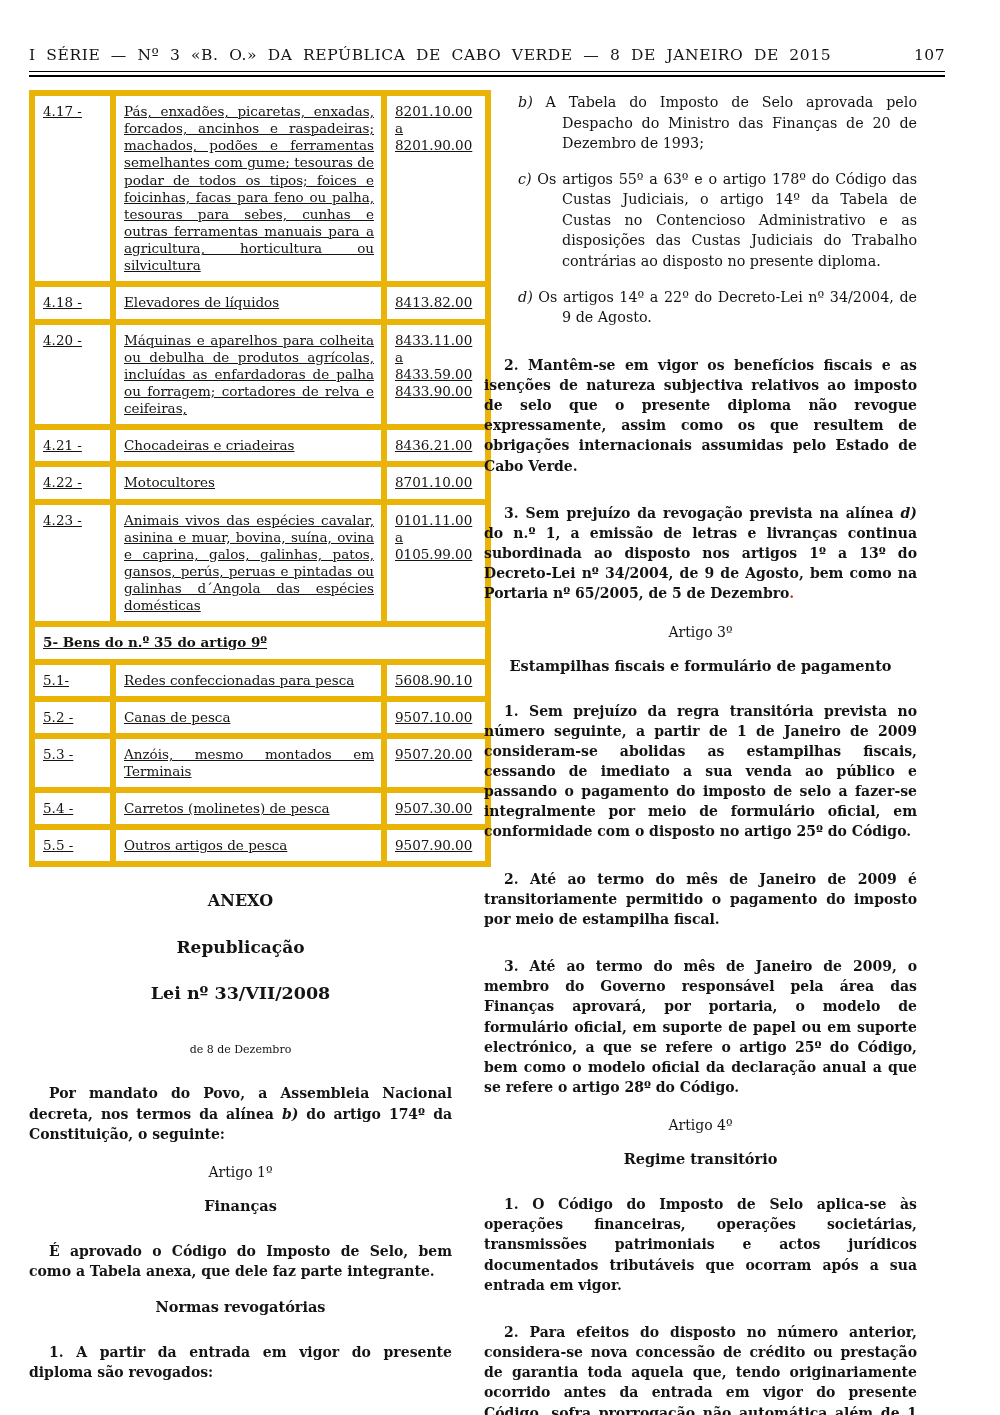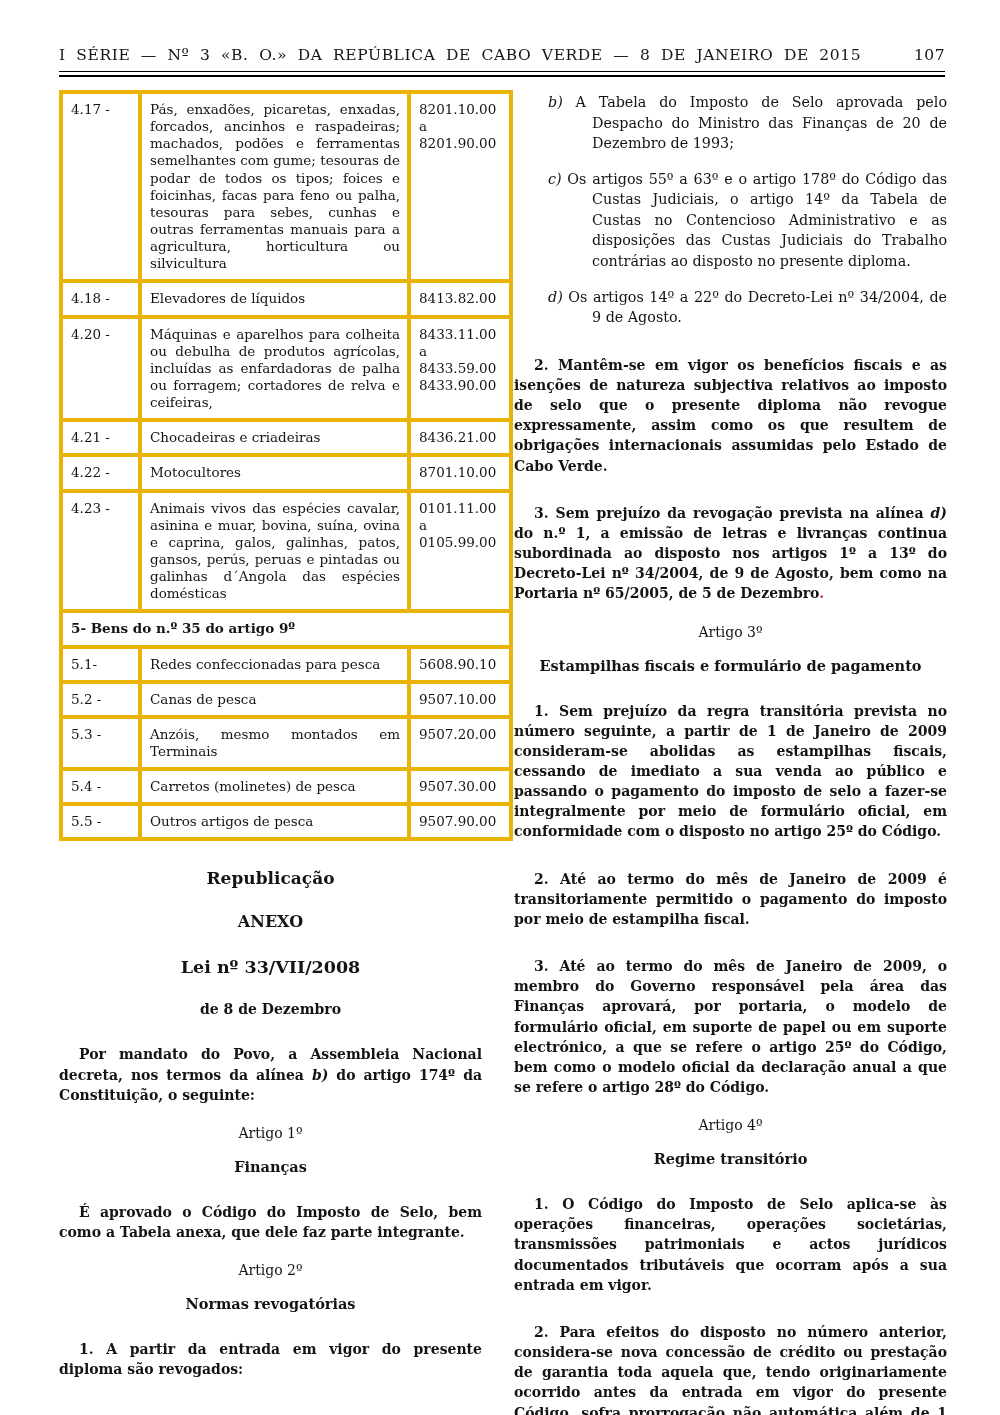--- a/index.html
+++ b/index.html
@@ -1,46 +1,46 @@
 <!DOCTYPE html>
 <html><head>
 <meta charset="utf-8">
 <style>
   html,body { margin:0; padding:0; background:#e8e8e8; }
   .page {
     width:1000px; height:1415px; background:#ffffff; color:#141414;
     font-family:"DejaVu Serif", serif;
     position:relative; margin:0 auto; box-sizing:border-box;
-    padding:46px 55px 0 59px; overflow:hidden;
+    padding:46px 55px 0 29px; overflow:hidden;
   }
   
   .masthead { display:flex; justify-content:space-between; align-items:baseline; }
   .masthead .title { font-size:15.5px; letter-spacing:0.6px; word-spacing:5px; white-space:nowrap; }
   .masthead .pagenum { font-size:15.5px; letter-spacing:0.5px; }
   .head-rule { margin-top:7px; height:3px; border-top:1.5px solid #000; border-bottom:2.5px solid #000; }
   
   .columns { display:flex; gap:32px; margin-top:13px; }
   .col-left  { width:423px; flex:none; }
   .col-right { width:433px; flex:none; }
   
   table.goods { border-collapse:collapse; width:423px; table-layout:fixed; }
   table.goods td {
-    border:4px solid #eab308; vertical-align:top;
-    font-size:13.5px; line-height:1.27; padding:7px 7px 7px 8px;
+    border:6px solid #eab308; vertical-align:top;
+    font-size:13.5px; line-height:1.27; padding:7px 7px 7px 8px;text-decoration:underline;
   }
   td.c-id   { width:60px; }
   td.c-desc { width:250px; text-align:justify; }
   td.c-code { width:83px; white-space:pre-line; }
   td.c-section { font-weight:bold; font-size:15px; padding:8px 8px; }
   
   .hc { text-align:center; }
   .h-anexo { font-weight:bold; font-size:16px;   margin:24px 0 0; }
   .h-repub { font-weight:bold; font-size:17px;   margin:27px 0 0; }
   .h-lei   { font-weight:bold; font-size:17.5px; margin:26px 0 0; }
-  .h-data  { font-weight:bold; font-size:14px; margin:24px 0 0; }
+  .h-data  { font-weight:normal; font-size:11px; margin:40px 0 0; }
   .art-num   { font-size:14px;   margin:20px 0 0; }
   .art-title { font-weight:bold; font-size:14.5px; margin:17px 0 0; }
   
   .para {
     font-size:14px; line-height:1.44; text-align:justify;
     text-indent:20px; margin:27px 0 0;font-weight:bold;
   }
   .item {
     font-size:14.3px; line-height:1.44; text-align:justify;
     padding-left:78px; text-indent:-44px; margin:15px 0 0;
@@ -129,32 +129,31 @@
             <td class="c-code">9507.30.00</td>
           </tr>
           <tr>
             <td class="c-id">5.5 -</td>
             <td class="c-desc">Outros artigos de pesca</td>
             <td class="c-code">9507.90.00</td>
           </tr>
         </tbody>
       </table>
 
+      <div class="hc h-anexo">ANEXO</div>
       <div class="hc h-repub">Republicação</div>
-      <div class="hc h-anexo">ANEXO</div>
       <div class="hc h-lei">Lei nº 33/VII/2008</div>
       <div class="hc h-data">de 8 de Dezembro</div>
 
       <p class="para"><span>Por mandato do Povo, a Assembleia Nacional decreta, nos termos da alínea </span><span class="ital">b)</span><span> do artigo 174º da Constituição, o seguinte:</span></p>
 
       <div class="hc art-num">Artigo 1º</div>
       <div class="hc art-title">Finanças</div>
       <p class="para">É aprovado o Código do Imposto de Selo, bem como a Tabela anexa, que dele faz parte integrante.</p>
 
-      <div class="hc art-num">Artigo 2º</div>
       <div class="hc art-title">Normas revogatórias</div>
       <p class="para">1. A partir da entrada em vigor do presente diploma são revogados:</p>
 
     </div>
 
     <div class="col-right">
 
       <p class="item first-item"><span class="marker">b)</span> <span>A Tabela do Imposto de Selo aprovada pelo Despacho do Ministro das Finanças de 20 de Dezembro de 1993;</span></p>
 
       <p class="item"><span class="marker">c)</span> <span>Os artigos 55º a 63º e o artigo 178º do Código das Custas Judiciais, o artigo 14º da Tabela de Custas no Contencioso Administrativo e as disposições das Custas Judiciais do Trabalho contrárias ao disposto no presente diploma.</span></p>

